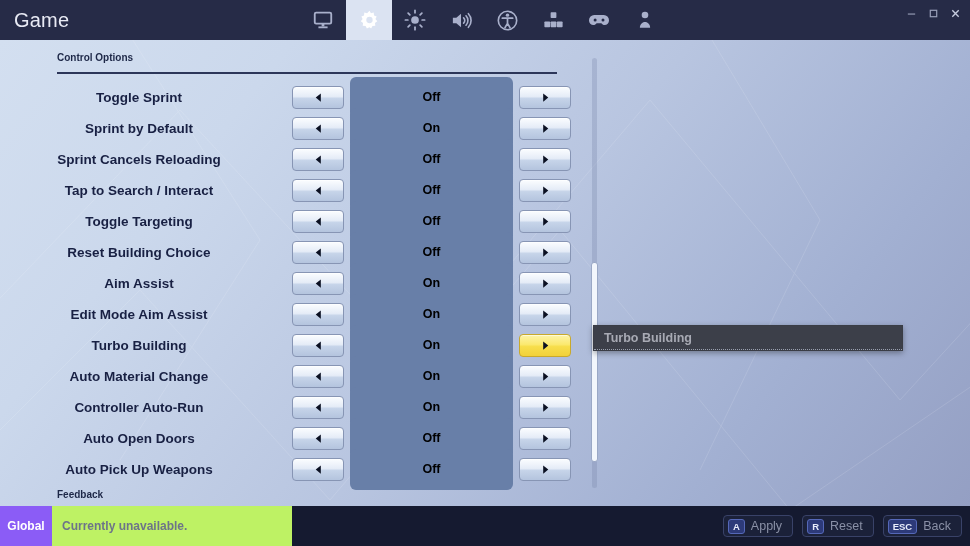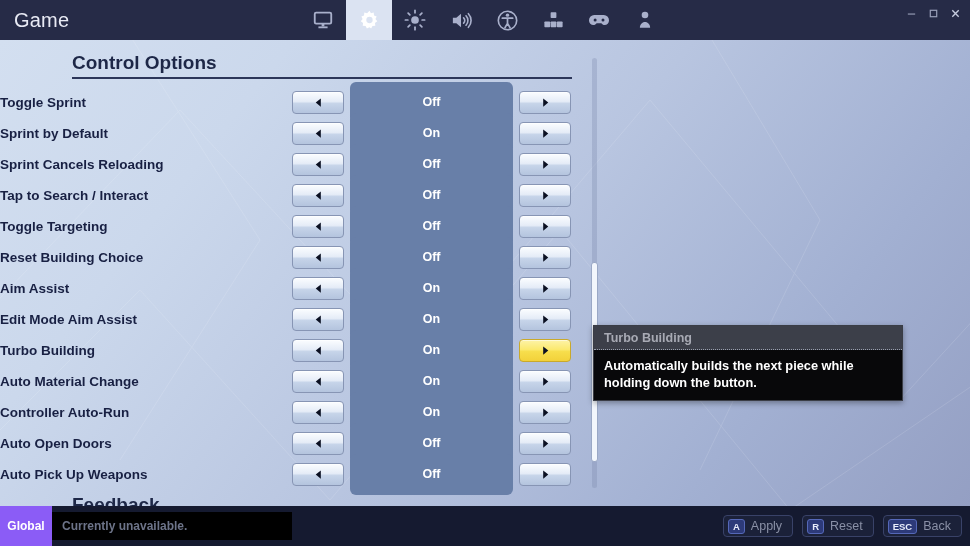--- a/index.html
+++ b/index.html
@@ -92,39 +92,39 @@
 
   #settings-area {
     position: absolute;
     top: 0; left: 0;
     width: 600px;
     height: 466px;
     overflow: hidden;
   }
 
   .section-header {
-    margin-left: 72px;
+    margin-left: 57px;
     width: 500px;
-    padding-bottom: 3px;
+    padding-bottom: 9px;
     border-bottom: 2px solid #2c3659;
     color: #1d2747;
-    font-size: 19px;
+    font-size: 10px;
     font-weight: bold;
   }
 
   .row {
     display: flex;
     align-items: center;
     height: 28px;
     margin-top: 3px;
   }
 
   .row-label {
     width: 292px;
-    text-align: left;
+    text-align: center;
     padding-right: 14px;
     color: #182043;
     font-size: 13.5px;
     font-weight: bold;
     white-space: nowrap;
   }
 
   .arrow-btn {
     width: 52px;
     height: 23px;
@@ -146,21 +146,21 @@
 
   .value-bar {
     width: 163px;
     height: 41px;
     margin: 0 6px;
     background: #687fa8;
     border-radius: 6px;
     display: flex;
     align-items: center;
     justify-content: center;
-    color: #ffffff;
+    color: #000000;
     font-size: 12.5px;
     font-weight: bold;
     cursor: pointer;
     flex: none;
   }
 
   
   #scroll-track {
     position: absolute;
     left: 592px;
@@ -224,22 +224,22 @@
     background: #8b5cf6;
     display: flex;
     align-items: center;
     justify-content: center;
     color: #ffffff;
     font-size: 12px;
     font-weight: bold;
   }
   #status-zone {
     flex: 1;
-    height: 28px;
-    background: #000000;
+    height: 40px;
+    background: #bef264;
     max-width: 240px;
     display: flex;
     align-items: center;
     padding-left: 10px;
   }
   #status-text {
     color: #6d7489;
     font-size: 12px;
     font-weight: bold;
   }
@@ -610,21 +610,20 @@
 
     <div class="section-header">Feedback</div>
 
   </div>
 
   <div id="scroll-track"></div>
   <div id="scroll-thumb"></div>
 
   <div id="tooltip">
     <div id="tooltip-head">Turbo Building</div>
-    <div id="tooltip-body">Automatically builds the next piece while holding down the button.</div>
   </div>
 </div>
 
 <div id="bottombar">
   <div id="global-chip">Global</div>
   <div id="status-zone">
     <span id="status-text">Currently unavailable.</span>
   </div>
 
   <div id="bottom-actions">

